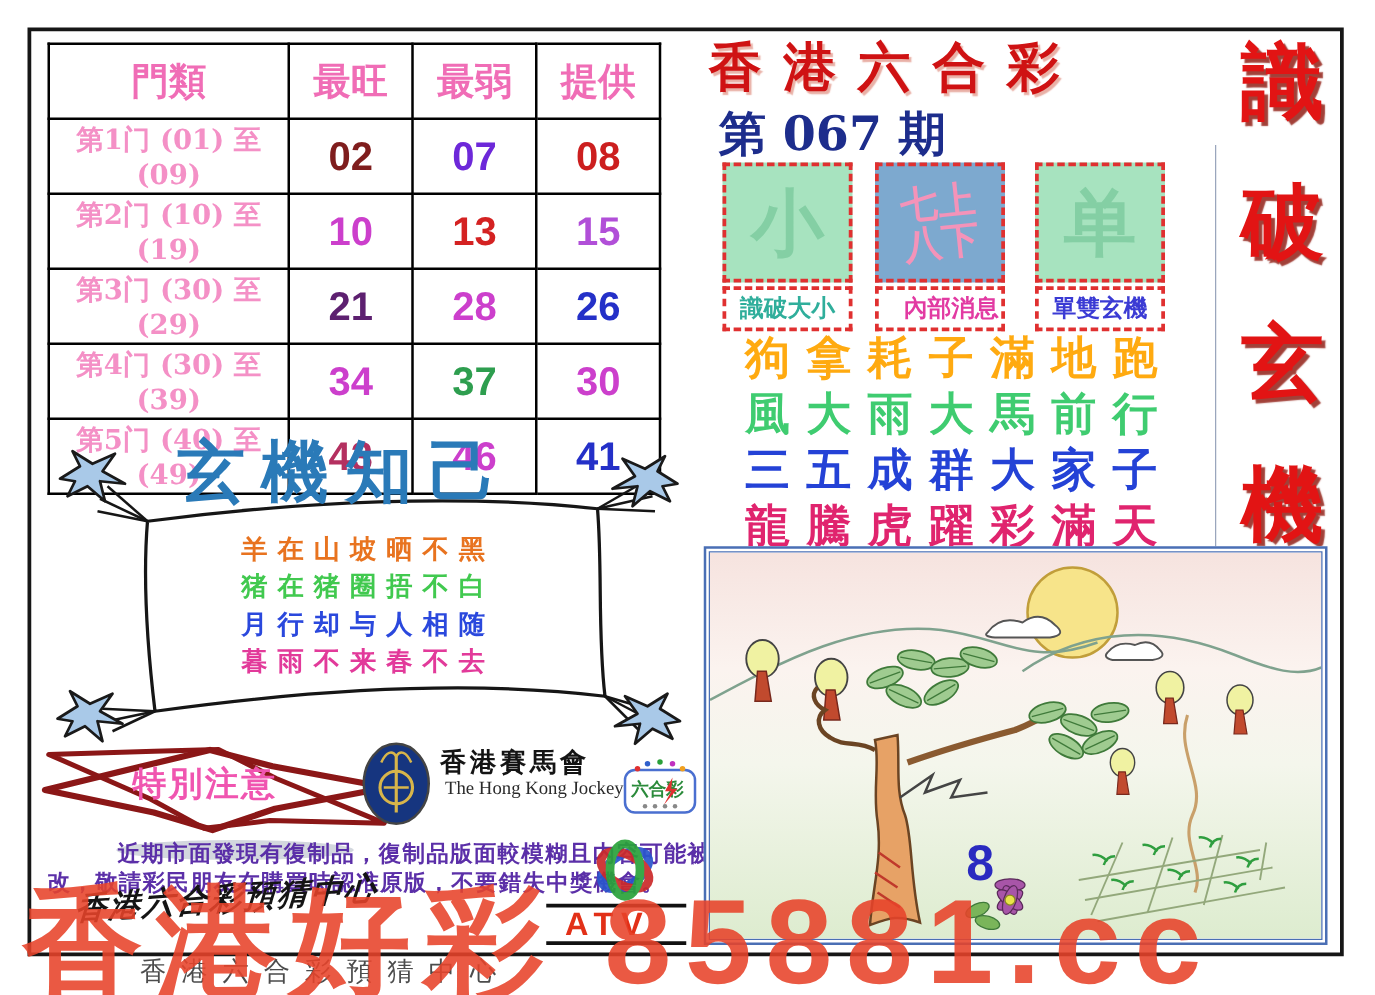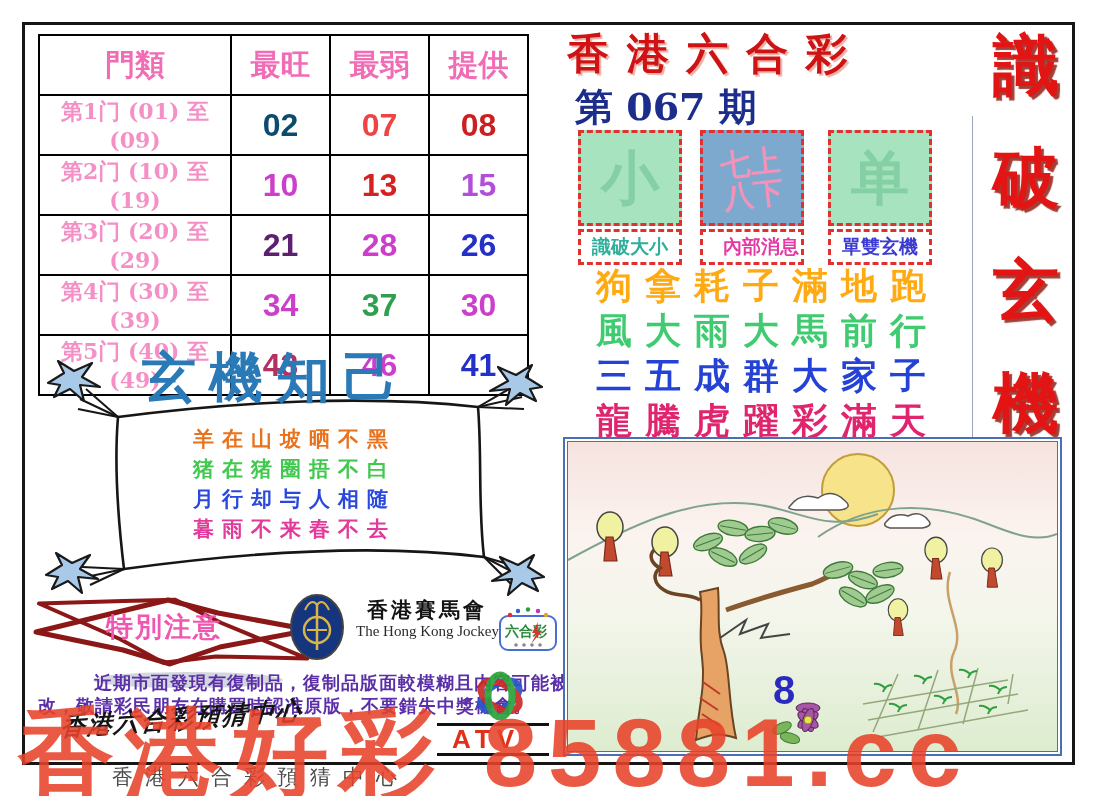--- a/index.html
+++ b/index.html
@@ -47,21 +47,21 @@
 
   
   .banner-title{left:142px;top:342px;font-size:54px;font-weight:bold;color:#2a7ab8;
                 letter-spacing:13px;font-family:"DejaVu Serif",serif;white-space:nowrap;}
   .poem-line{left:193px;width:230px;font-size:21px;font-weight:bold;letter-spacing:8px;
              white-space:nowrap;font-family:"DejaVu Serif",serif;}
 
   
   .star-label{left:106px;top:609px;font-size:27px;font-weight:bold;color:#f055b0;
               letter-spacing:2px;white-space:nowrap;z-index:6;}
-  .hkjc-cn{left:367px;top:596px;font-size:21px;font-weight:bold;color:#141414;letter-spacing:3px;}
+  .hkjc-cn{left:352px;top:596px;font-size:21px;font-weight:bold;color:#141414;letter-spacing:3px;}
   .hkjc-en{left:356px;top:623px;font-size:15px;color:#2a2a2a;font-family:"Liberation Serif",serif;}
   .notice-line1{left:94px;top:671px;font-size:18px;font-weight:bold;color:#5b2fa8;letter-spacing:1px;white-space:nowrap;}
   .notice-line2{left:38px;top:694px;font-size:18px;font-weight:bold;color:#5b2fa8;letter-spacing:1px;white-space:nowrap;}
   .signature{left:60px;top:702px;font-size:25px;font-weight:bold;font-style:italic;color:#141414;
              transform:rotate(-4deg) skewX(-8deg);letter-spacing:2px;white-space:nowrap;
              font-family:"DejaVu Serif",serif;}
   .atv-line{background:#111;height:3px;width:112px;left:437px;z-index:4;}
   .atv-text{left:452px;top:724px;font-size:26px;font-weight:bold;color:#e23018;
             letter-spacing:6px;z-index:5;}
 
@@ -86,32 +86,32 @@
   <table class="abs stats-table">
     <tbody>
         <tr>
       <th>門類</th>
       <th class="num">最旺</th>
       <th class="num">最弱</th>
       <th class="num">提供</th>
     </tr>
     <tr>
       <td class="cat">第1门 (01) 至 (09)</td>
-      <td class="val" style="color: #0c4a6e;">02</td>
-      <td class="val" style="color: #ef4444;">07</td>
+      <td class="val" style="color: #7f1d1d;">02</td>
+      <td class="val" style="color: #6d28d9;">07</td>
       <td class="val" style="color: rgb(204, 31, 31);">08</td>
     </tr>
     <tr>
       <td class="cat">第2门 (10) 至 (19)</td>
       <td class="val" style="color: rgb(204, 63, 204);">10</td>
       <td class="val" style="color: rgb(212, 34, 34);">13</td>
       <td class="val" style="color: rgb(177, 79, 216);">15</td>
     </tr>
     <tr>
-      <td class="cat">第3门 (20) 至 (29)</td>
+      <td class="cat">第3门 (30) 至 (29)</td>
       <td class="val" style="color: rgb(93, 32, 112);">21</td>
       <td class="val" style="color: rgb(204, 63, 204);">28</td>
       <td class="val" style="color: rgb(36, 48, 200);">26</td>
     </tr>
     <tr>
       <td class="cat">第4门 (30) 至 (39)</td>
       <td class="val" style="color: rgb(204, 63, 204);">34</td>
       <td class="val" style="color: rgb(46, 158, 79);">37</td>
       <td class="val" style="color: rgb(204, 63, 204);">30</td>
     </tr>

